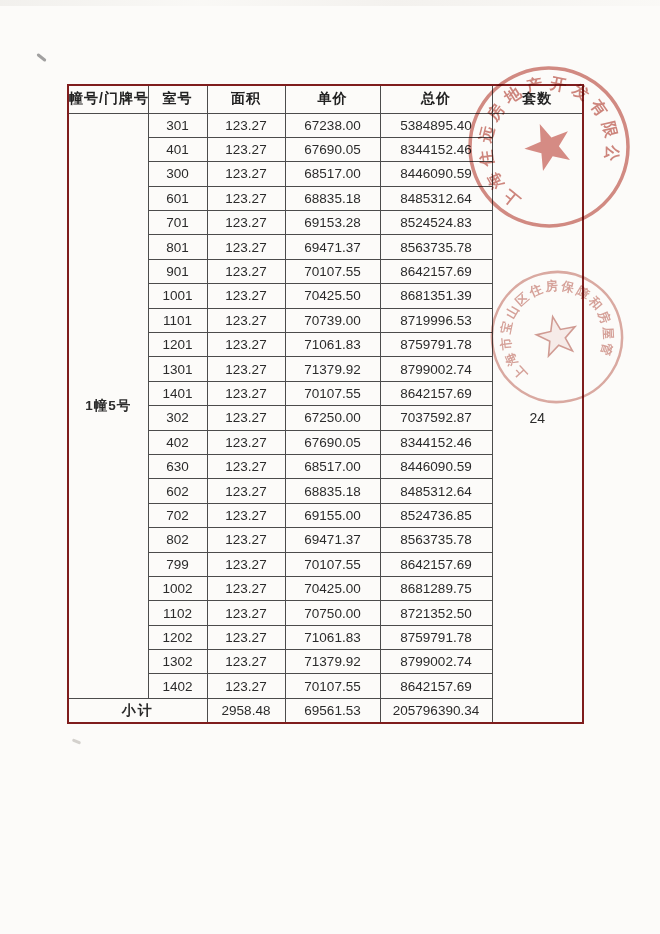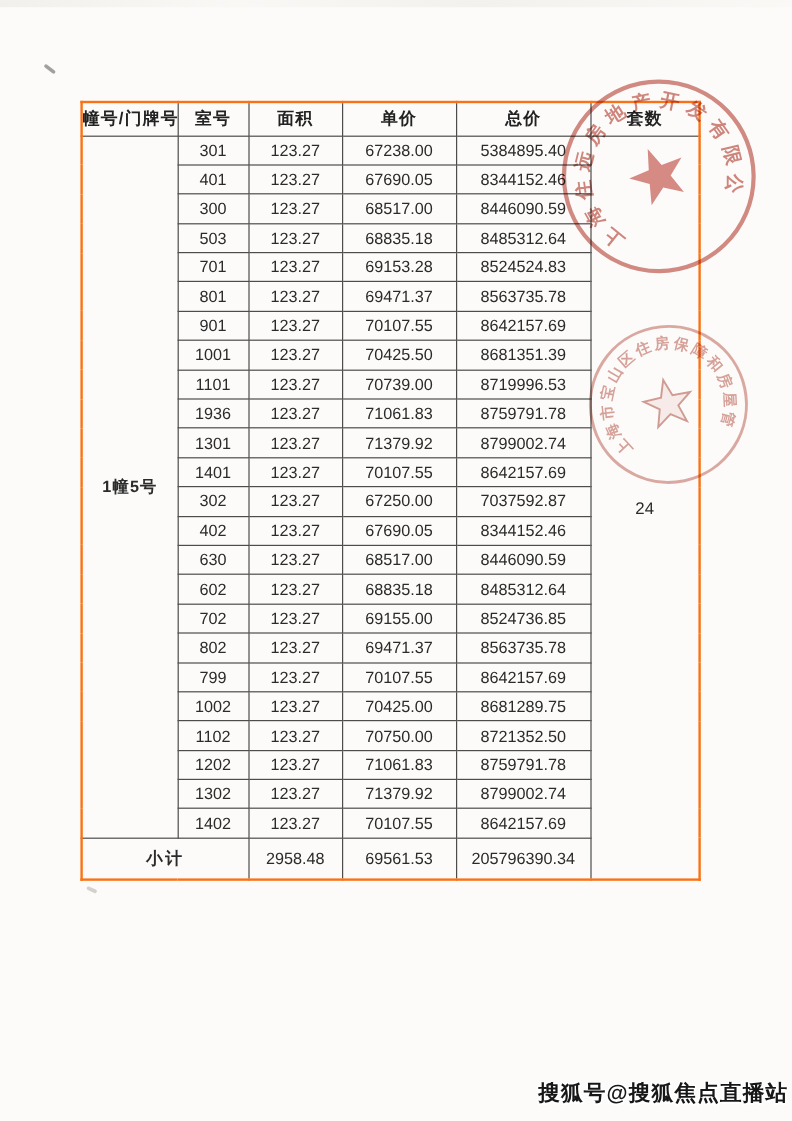--- a/index.html
+++ b/index.html
@@ -31,28 +31,28 @@
   table.price-table{
     position:absolute;left:67px;top:84px;width:515px;
     border-collapse:collapse;table-layout:fixed;
     font-size:13.5px;color:#2b2b2b;
   }
   .price-table th,.price-table td{
     border:1px solid #4c4c4c;
     text-align:center;vertical-align:middle;
     padding:0;overflow:hidden;white-space:nowrap;
   }
-  .price-table{border:2px solid #f97316;}
+  .price-table{border:2px solid #7f1d1d;}
   .price-table thead tr{height:28px;}
   .price-table thead th{
     font-size:14px;font-weight:600;color:#222;
     letter-spacing:1px;
   }
   .price-table tbody tr{height:24.4px;}
-  .price-table tr.subtotal-row{height:35px;}
+  .price-table tr.subtotal-row{height:25px;}
   .price-table td.building{font-weight:700;letter-spacing:1px;}
   .price-table td.subtotal-label{font-weight:600;letter-spacing:2px;font-size:14px;}
   .price-table td.unitcount{font-size:14px;margin-top:12px;}
   
   .stamp{position:absolute;mix-blend-mode:multiply;pointer-events:none;}
   .stamp-company{left:466px;top:64px;opacity:.8;}
   .stamp-gov{left:488px;top:268px;opacity:.9;}
   
   .watermark{
     position:absolute;right:3px;top:899px;
@@ -104,21 +104,21 @@
           <td>67690.05</td>
           <td>8344152.46</td>
         </tr>
         <tr>
           <td>300</td>
           <td>123.27</td>
           <td>68517.00</td>
           <td>8446090.59</td>
         </tr>
         <tr>
-          <td>503</td>
+          <td>601</td>
           <td>123.27</td>
           <td>68835.18</td>
           <td>8485312.64</td>
         </tr>
         <tr>
           <td>701</td>
           <td>123.27</td>
           <td>69153.28</td>
           <td>8524524.83</td>
         </tr>
@@ -140,21 +140,21 @@
           <td>70425.50</td>
           <td>8681351.39</td>
         </tr>
         <tr>
           <td>1101</td>
           <td>123.27</td>
           <td>70739.00</td>
           <td>8719996.53</td>
         </tr>
         <tr>
-          <td>1936</td>
+          <td>1201</td>
           <td>123.27</td>
           <td>71061.83</td>
           <td>8759791.78</td>
         </tr>
         <tr>
           <td>1301</td>
           <td>123.27</td>
           <td>71379.92</td>
           <td>8799002.74</td>
         </tr>
@@ -268,15 +268,14 @@
       </g>
       <defs>
         <path id="seal2-arc" d="M 33 99.2 A 47 47 0 1 1 105 99.2" fill="none"></path>
       </defs>
       <text font-size="12.5" fill="#d49a92" font-weight="bold" letter-spacing="2.5" font-family="Liberation Sans, sans-serif">
         <textPath href="#seal2-arc" startOffset="0">上海市宝山区住房保障和房屋管理局</textPath>
       </text>
     </g>
   </svg>
 
-  <div class="watermark">搜狐号@搜狐焦点直播站</div>
 
 </div>
 
 </body></html>

